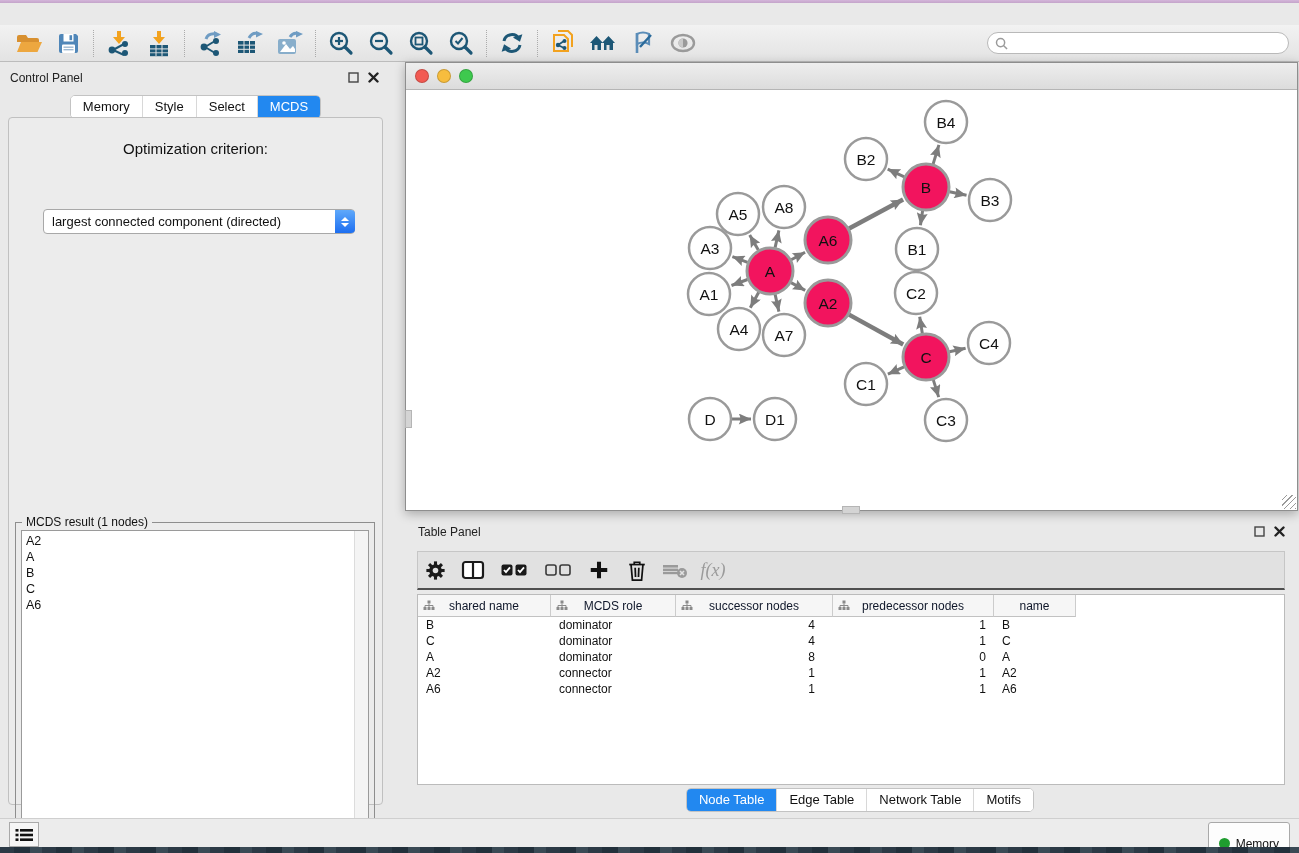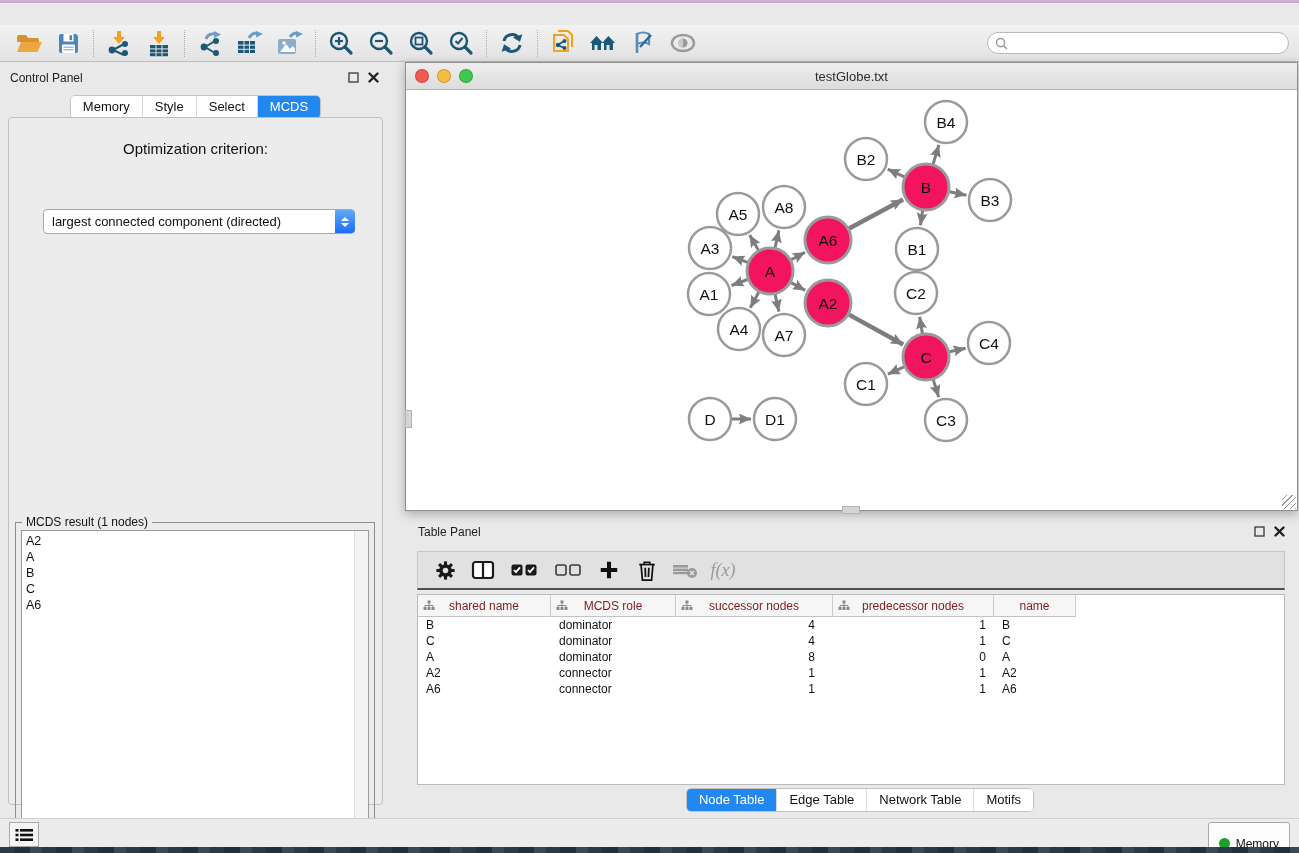--- a/index.html
+++ b/index.html
@@ -63,28 +63,28 @@
   .nw-canvas{position:absolute;left:0;top:27px;width:891px;height:420px;background:#fff;}
   .grip-left{position:absolute;left:-1px;top:347px;width:5px;height:16px;background:#d4d4d4;border:1px solid #b5b5b5;}
   .grip-bottom{position:absolute;left:436px;bottom:-4px;width:16px;height:6px;background:#d4d4d4;border:1px solid #b5b5b5;}
   .resize-corner{position:absolute;right:1px;bottom:1px;width:14px;height:14px;
      background:repeating-linear-gradient(135deg,transparent 0 3px,#9a9a9a 3px 4px);}
   
   .table-panel{position:absolute;left:405px;top:518px;width:894px;height:297px;}
   .tp-header{position:absolute;left:13px;top:7px;}
   .tp-toolbar{position:absolute;left:12px;top:33px;width:868px;height:39px;background:#e1e1e1;
               border:1px solid #c6c6c6;border-bottom:2px solid #4f4f4f;display:flex;align-items:center;
-              padding-left:10px;box-sizing:border-box;gap:4px;}
+              box-sizing:border-box;gap:4px;}
   .tp-btn{width:34px;height:30px;display:flex;align-items:center;justify-content:center;}
   .fx{font-family:"Liberation Serif",serif;font-style:italic;font-size:18px;color:#9a9a9a;}
   .tp-table{position:absolute;left:12px;top:76px;width:868px;height:191px;background:#fff;
             border:1px solid #bbb;box-sizing:border-box;overflow:hidden;}
   .thead{position:absolute;left:0;top:0;height:22px;display:flex;}
   .th{position:relative;background:#f6f6f6;border-right:1px solid #ccc;border-bottom:1px solid #c2c2c2;
-      display:flex;align-items:center;justify-content:center;font-size:12px;color:#7f1d1d;box-sizing:border-box;}
+      display:flex;align-items:center;justify-content:center;font-size:12px;color:#0f172a;box-sizing:border-box;}
   .th .hicon{position:absolute;left:5px;top:5px;}
   .tbody{position:absolute;left:0;top:22px;right:0;}
   .trow{display:flex;height:16px;align-items:center;}
   .td{font-size:12px;color:#111;box-sizing:border-box;padding-left:8px;white-space:nowrap;}
   .td.num{text-align:right;padding-left:0;}
   .tp-tabs{position:absolute;left:8px;top:270px;width:100%;display:flex;justify-content:center;}
   
   .statusbar{position:absolute;left:0;top:818px;width:100%;height:29px;background:#ececec;
              border-top:1px solid #cfcfcf;}
   .sb-listbtn{position:absolute;left:9px;top:3px;width:28px;height:23px;background:#f5f5f5;
@@ -313,21 +313,20 @@
           </div>
       </div>
     </div>
   </div>
 
   <div class="network-window">
     <div class="nw-titlebar">
       <span class="tl red" style="margin-left:9px"></span>
       <span class="tl yellow"></span>
       <span class="tl green"></span>
-      <span class="nw-title">testGlobe.txt</span>
     </div>
     <svg class="nw-canvas" id="graph-svg" viewBox="0 0 891 420">
       <defs>
         <marker id="arrow" viewBox="0 0 10 9" refX="10" refY="4.5" markerWidth="13" markerHeight="11" orient="auto" markerUnits="userSpaceOnUse">
           <path d="M0,0 L10,4.5 L0,9 Q2.5,4.5 0,0 Z" fill="#7d7d7d"></path>
         </marker>
       </defs>
       <g id="edges-layer">
           <line x1="352.3" y1="160.1" x2="343.7" y2="144.9" stroke="#7d7d7d" stroke-width="3" marker-end="url(#arrow)"></line>
           <line x1="369.1" y1="157.6" x2="372.9" y2="140.4" stroke="#7d7d7d" stroke-width="3" marker-end="url(#arrow)"></line>

